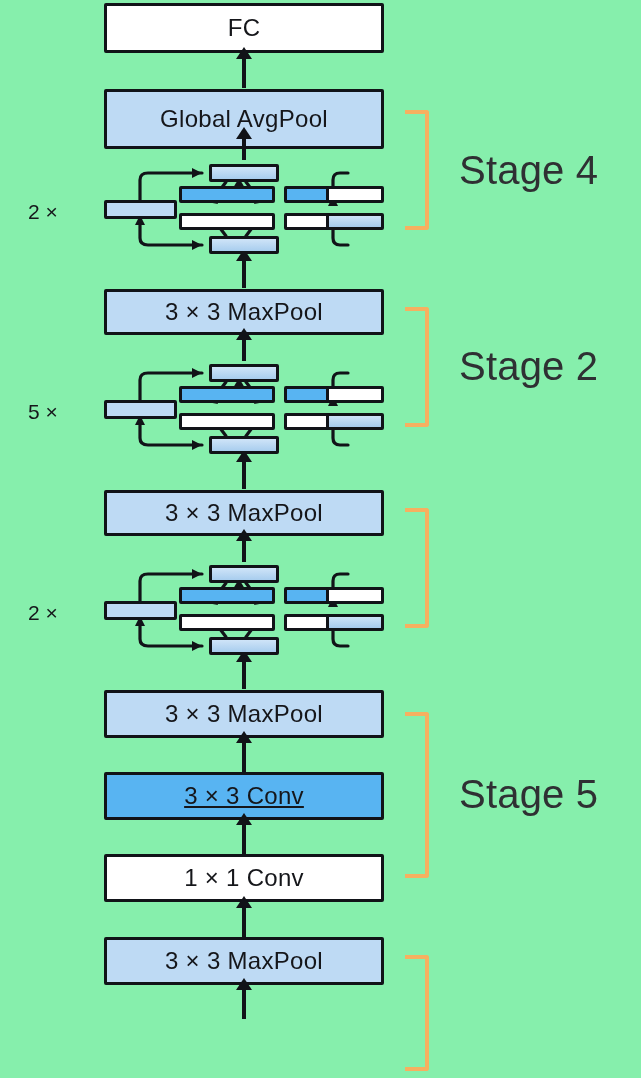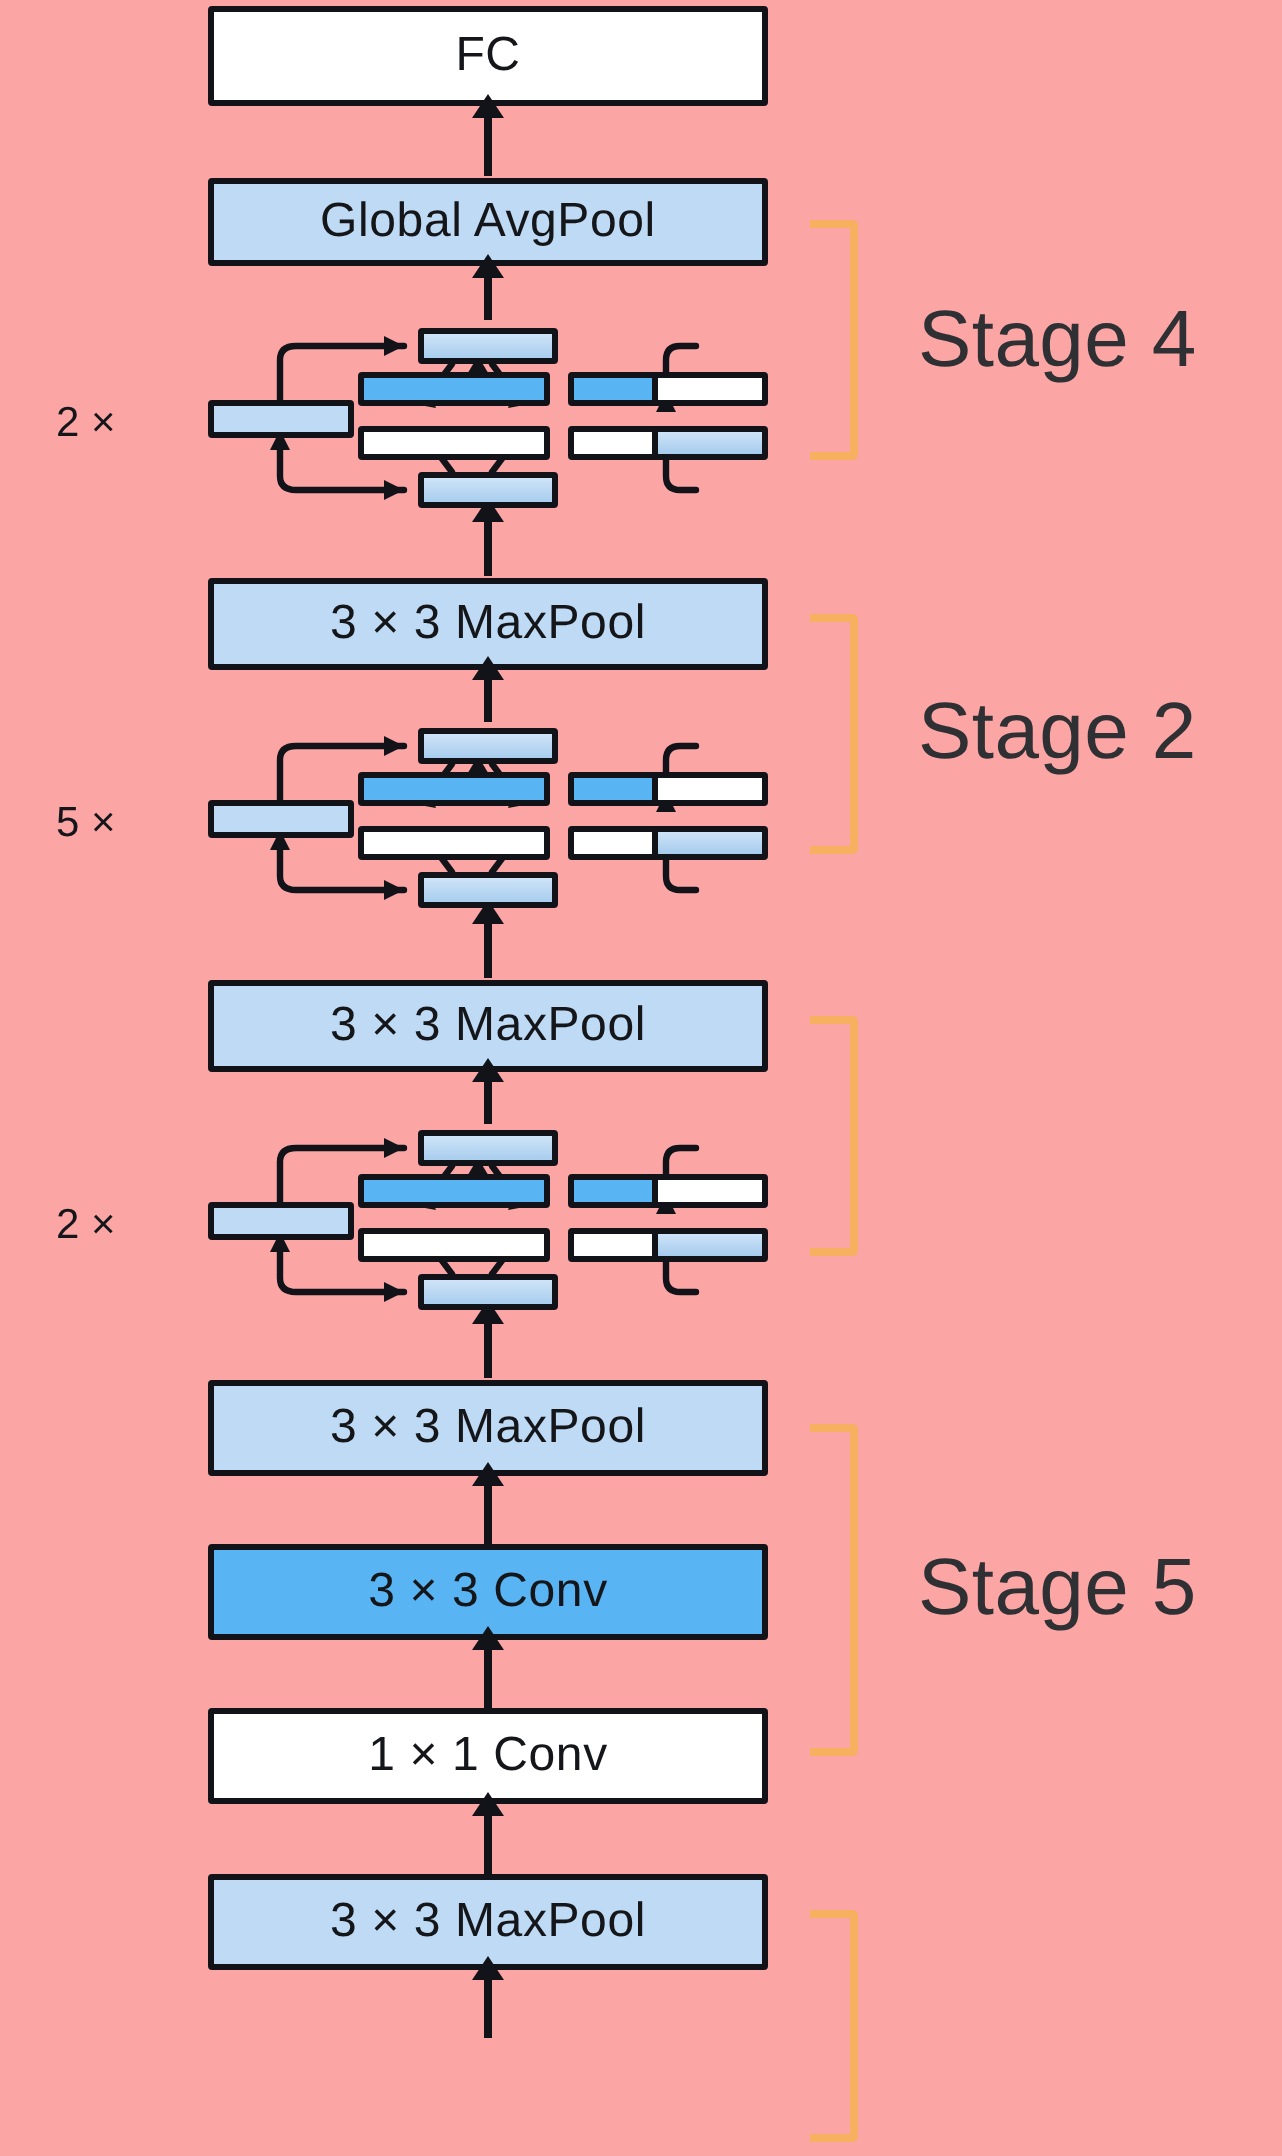--- a/index.html
+++ b/index.html
@@ -7,40 +7,40 @@
     padding: 0;
     background: #ffffff;
   }
   body {
     font-family: "Liberation Sans", sans-serif;
   }
   #canvas {
     position: relative;
     width: 641px;
     height: 1078px;
-    background: #fca5a5;
+    background: #86efac;
     overflow: hidden;
   }
 
   .op-box {
     position: absolute;
     box-sizing: border-box;
     border: 3px solid #111318;
     border-radius: 2px;
     display: flex;
     align-items: center;
     justify-content: center;
     color: #15161a;
     font-size: 24px;
     letter-spacing: 0.3px;
     white-space: nowrap;
   }
   .fill-white { background: #ffffff; }
   .fill-light { background: #bedaf4; }
-  .fill-dark  { background: #58b4f2; }
+  .fill-dark  { background: #58b4f2; text-decoration: underline; }
   .fill-grad  { background: linear-gradient(180deg, #cfe4f8 0%, #a8cdee 100%); }
   .fill-grad-r{ background: linear-gradient(180deg, #cde3f8 0%, #a6cbed 100%); }
 
   
   .v-arrow {
     position: absolute;
     width: 4px;
     background: #111318;
   }
   .v-arrow::after {
@@ -99,21 +99,21 @@
 </style>
 </head>
 <body>
 
 <div id="canvas">
 
   <div class="op-box fill-white" style="left:104px;top:3px;width:280px;height:50px;">
     <span>FC</span>
   </div>
 
-  <div class="op-box fill-light" style="left:104px;top:89px;width:280px;height:44px;">
+  <div class="op-box fill-light" style="left:104px;top:89px;width:280px;height:60px;">
     <span>Global AvgPool</span>
   </div>
 
   <div class="op-box fill-light" style="left:104px;top:289px;width:280px;height:46px;">
     <span>3 × 3 MaxPool</span>
   </div>
 
   <div class="op-box fill-light" style="left:104px;top:490px;width:280px;height:46px;">
     <span>3 × 3 MaxPool</span>
   </div>

